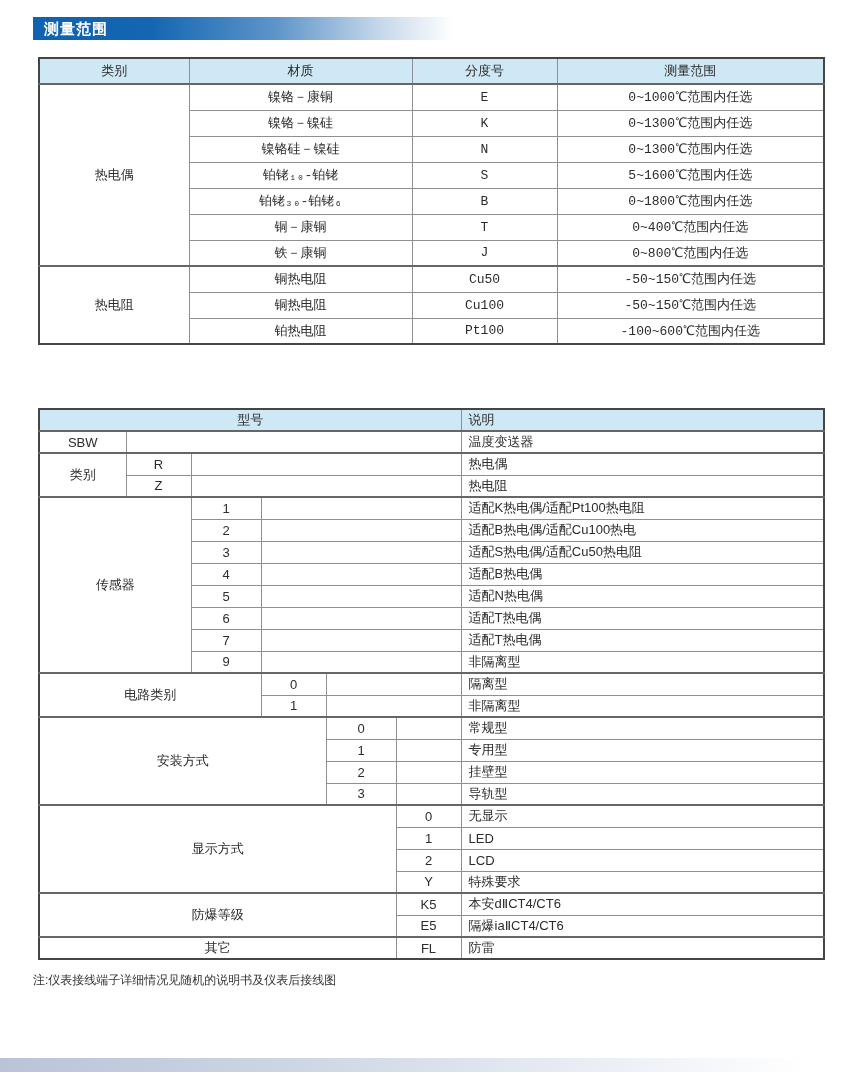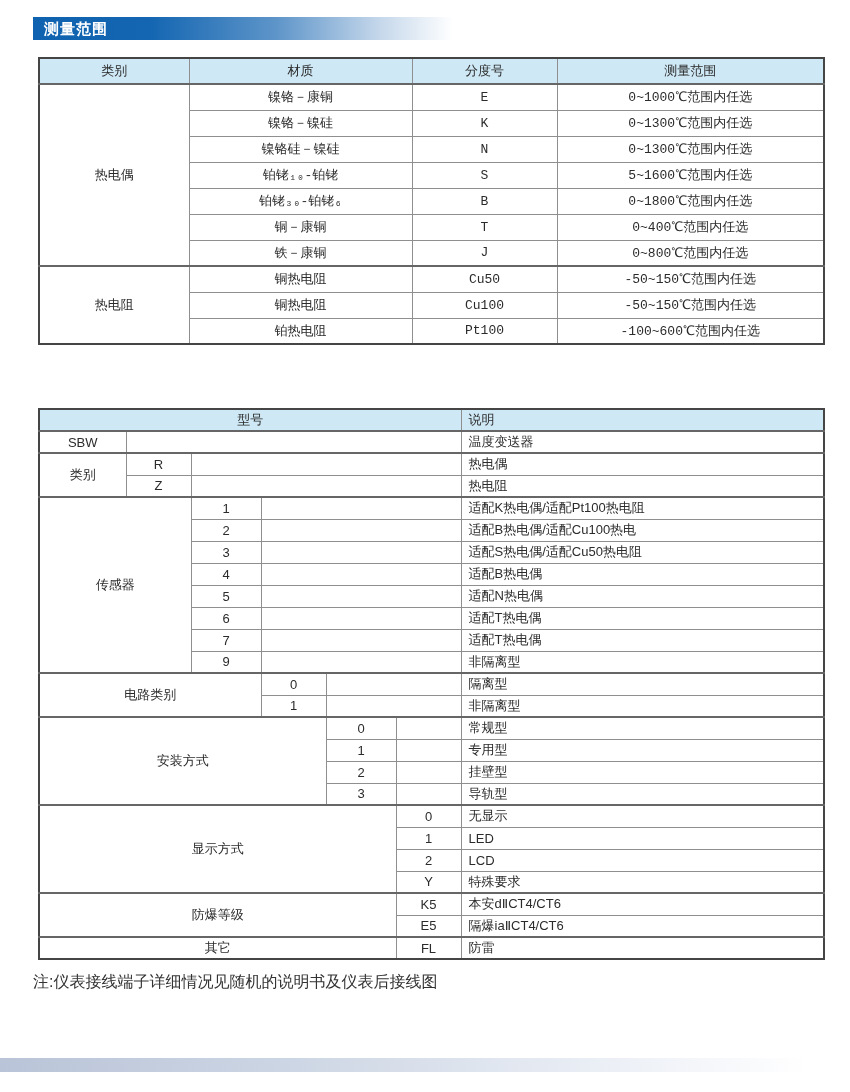--- a/index.html
+++ b/index.html
@@ -69,21 +69,21 @@
     text-align: left;
     padding-left: 7px;
     margin-top: 16px;
   }
   tr.sec td { border-top: 2px solid #666666; }
 
   .footnote {
     position: absolute;
     left: 33px;
     top: 972px;
-    font-size: 16px;
+    font-size: 12px;
     color: #333333;
   }
   .footer-bar {
     position: absolute;
     left: 0;
     top: 1058px;
     width: 850px;
     height: 14px;
     background: linear-gradient(90deg, #b9c4d8 0%, #cdd6e4 35%, #eaeef5 70%, #ffffff 95%);
   }

